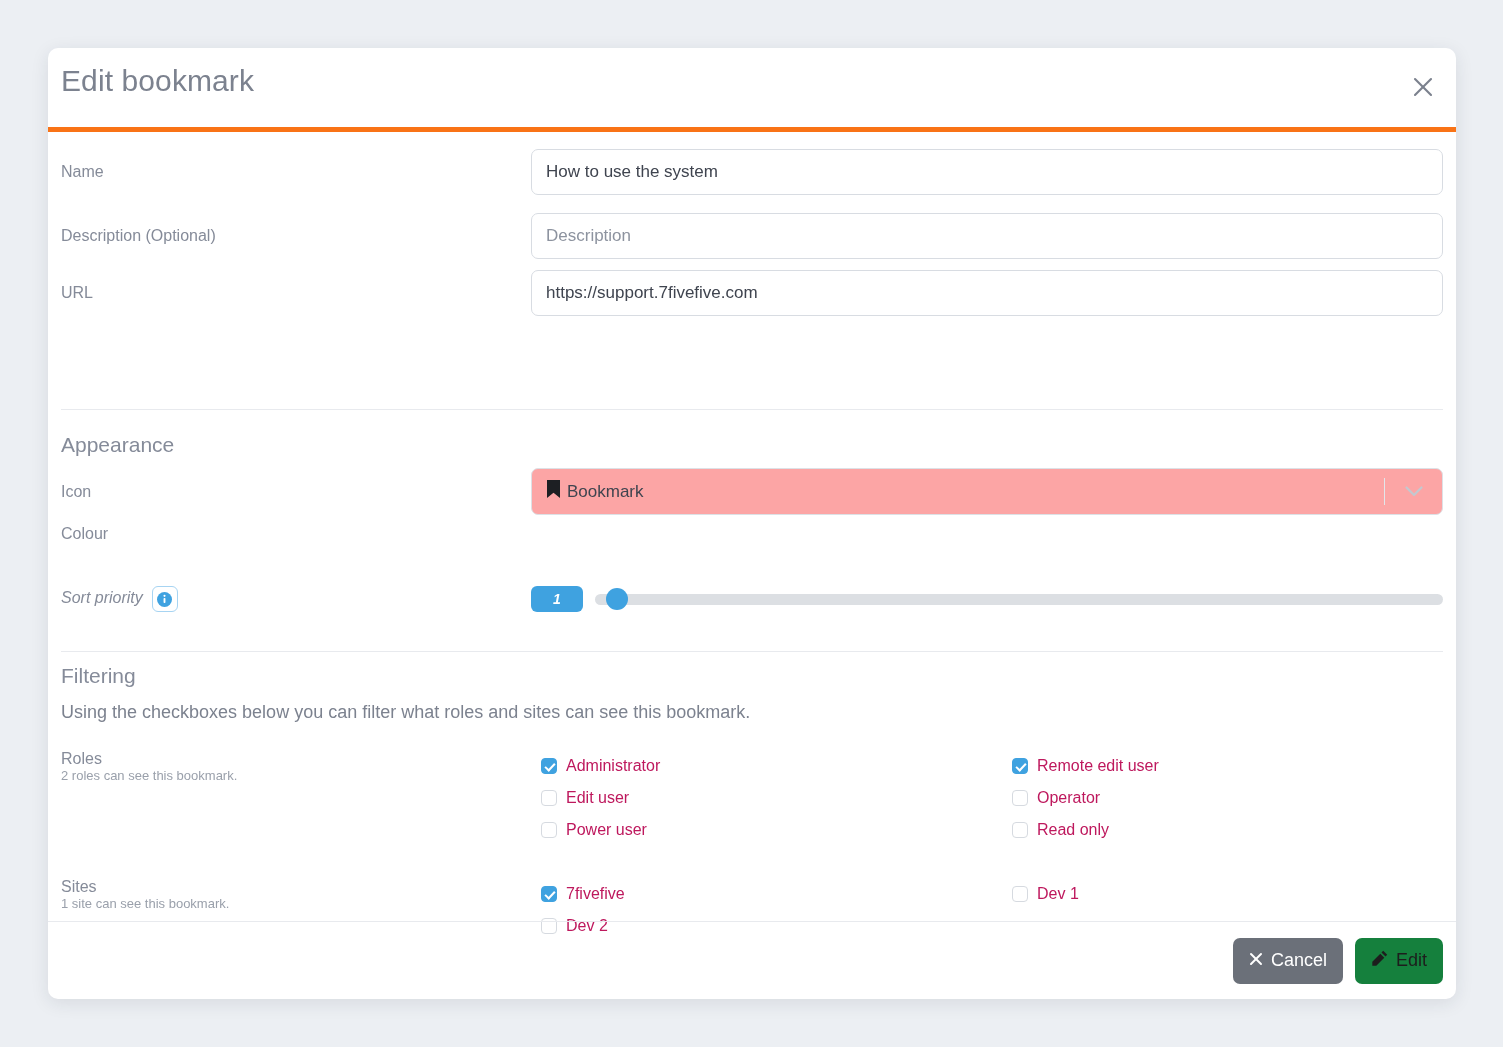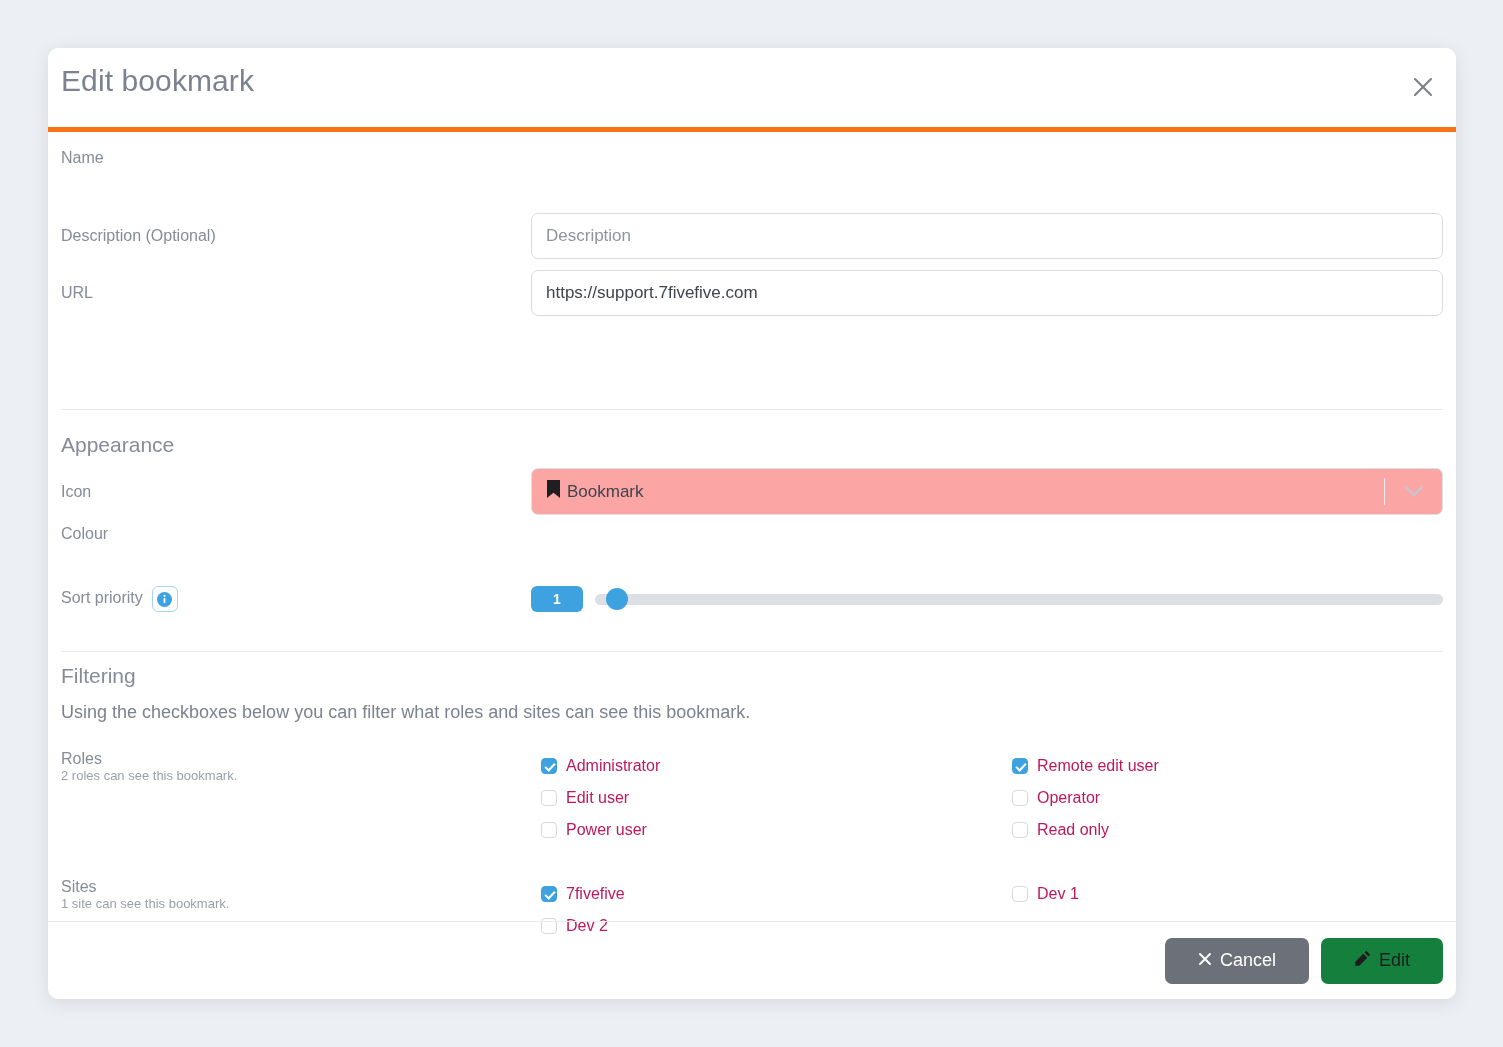--- a/index.html
+++ b/index.html
@@ -247,21 +247,21 @@
     gap: 12px;
   }
   .btn {
     height: 46px;
     border: none;
     border-radius: 7px;
     font-size: 18px;
     display: inline-flex;
     align-items: center;
     gap: 8px;
-    padding: 0 33px;
+    padding: 0 16px;
     cursor: pointer;
     font-family: "Liberation Sans", sans-serif;
   }
   .btn-cancel { background: #6b7079; color: #ffffff; }
   .btn-edit { background: #15803d; color: #1d1d1d; }
 </style>
 </head>
 <body>
 
 <div class="modal">
@@ -273,20 +273,23 @@
         <line x1="4" y1="4" x2="20" y2="20"></line>
           <line x1="20" y1="4" x2="4" y2="20"></line>
       </svg>
     </button>
   </div>
 
   <div class="modal-body">
 
     <div class="row" style="top:17px;">
       <div class="row-label">Name</div>
+      <div class="row-control">
+        <input class="text-input" type="text" value="How to use the system" style="">
+      </div>
     </div>
 
     <div class="row" style="top:81px;">
       <div class="row-label">Description (Optional)</div>
       <div class="row-control">
         <input class="text-input" type="text" placeholder="Description" style="">
       </div>
     </div>
 
     <div class="row" style="top:138px;">
@@ -318,21 +321,21 @@
               </svg>
           </span>
         </div>
       </div>
     </div>
 
     <div class="row" style="top:393px;">
       <div class="row-label">Colour</div>
     </div>
 
-    <div class="row" style="top:454px;">
+    <div class="row" style="top:454px;font-style:italic;">
       <div class="row-label">
         <span>Sort priority</span><span class="info-badge">
             <svg width="15" height="15" viewBox="0 0 16 16">
               <circle cx="8" cy="8" r="8" fill="#3fa2e0"></circle>
               <circle cx="8" cy="4.1" r="1.15" fill="#fff"></circle>
               <rect x="7" y="6.4" width="2" height="5.4" rx="0.8" fill="#fff"></rect>
             </svg>
           </span>
       </div>
       <div class="row-control">

